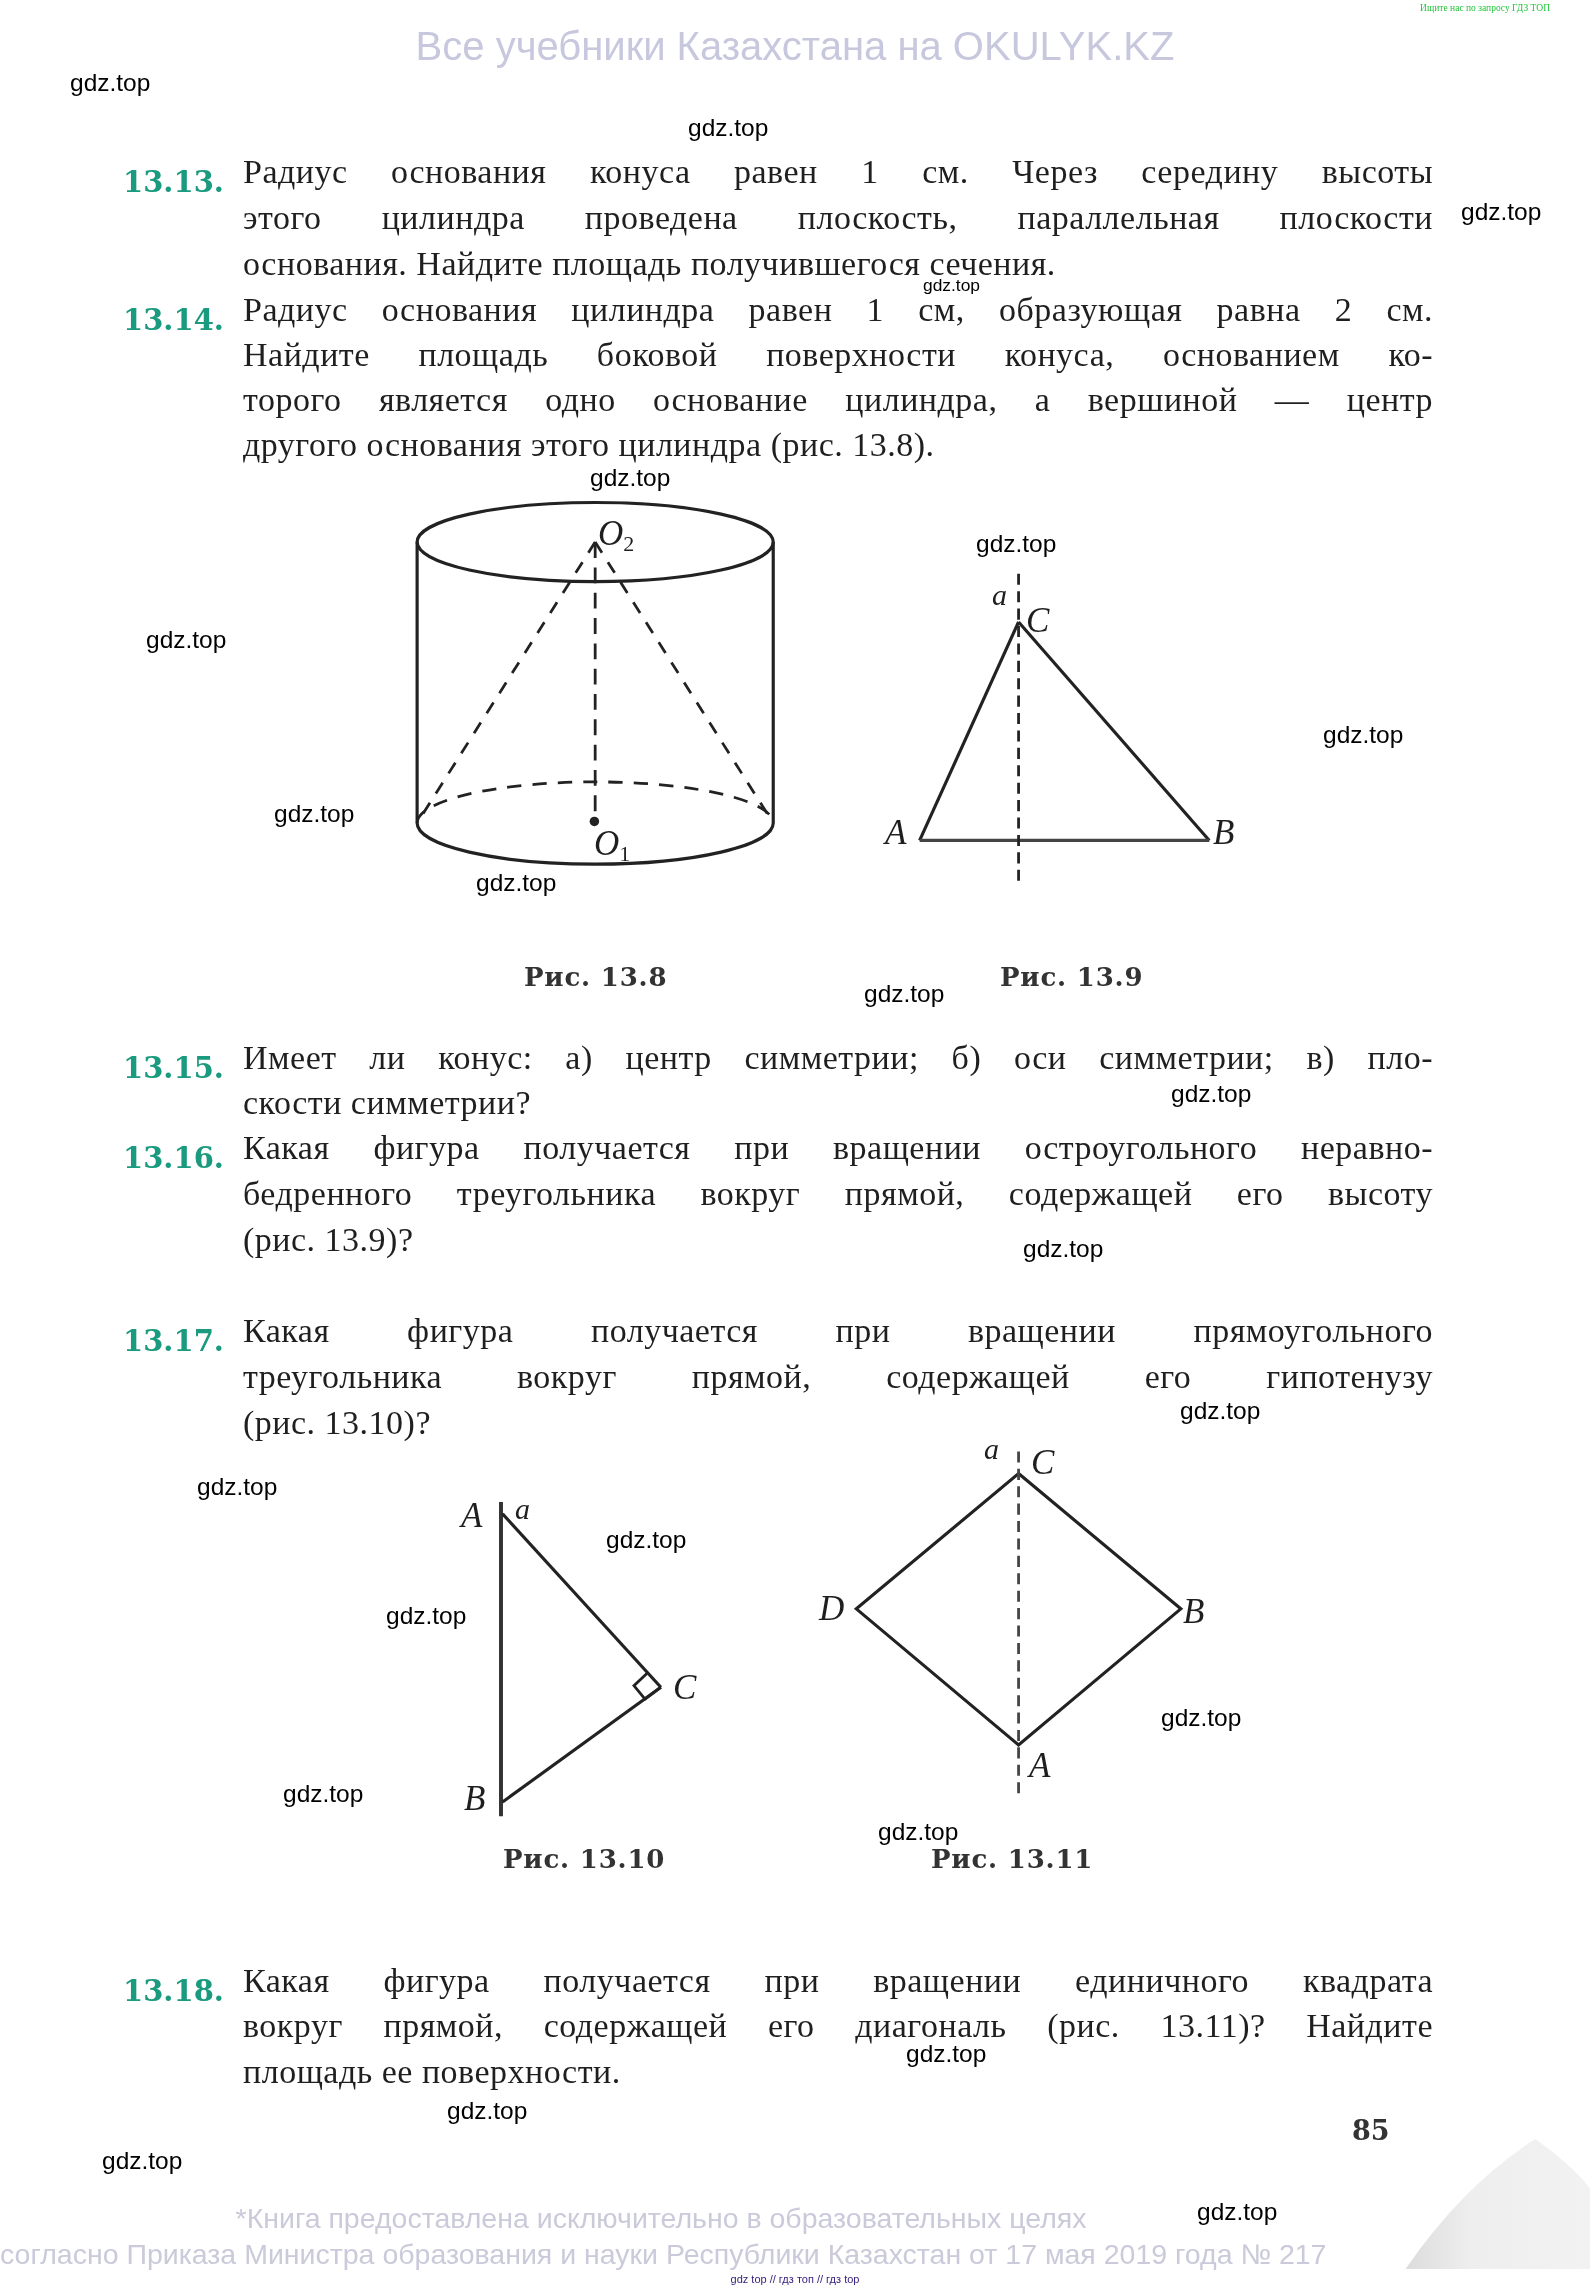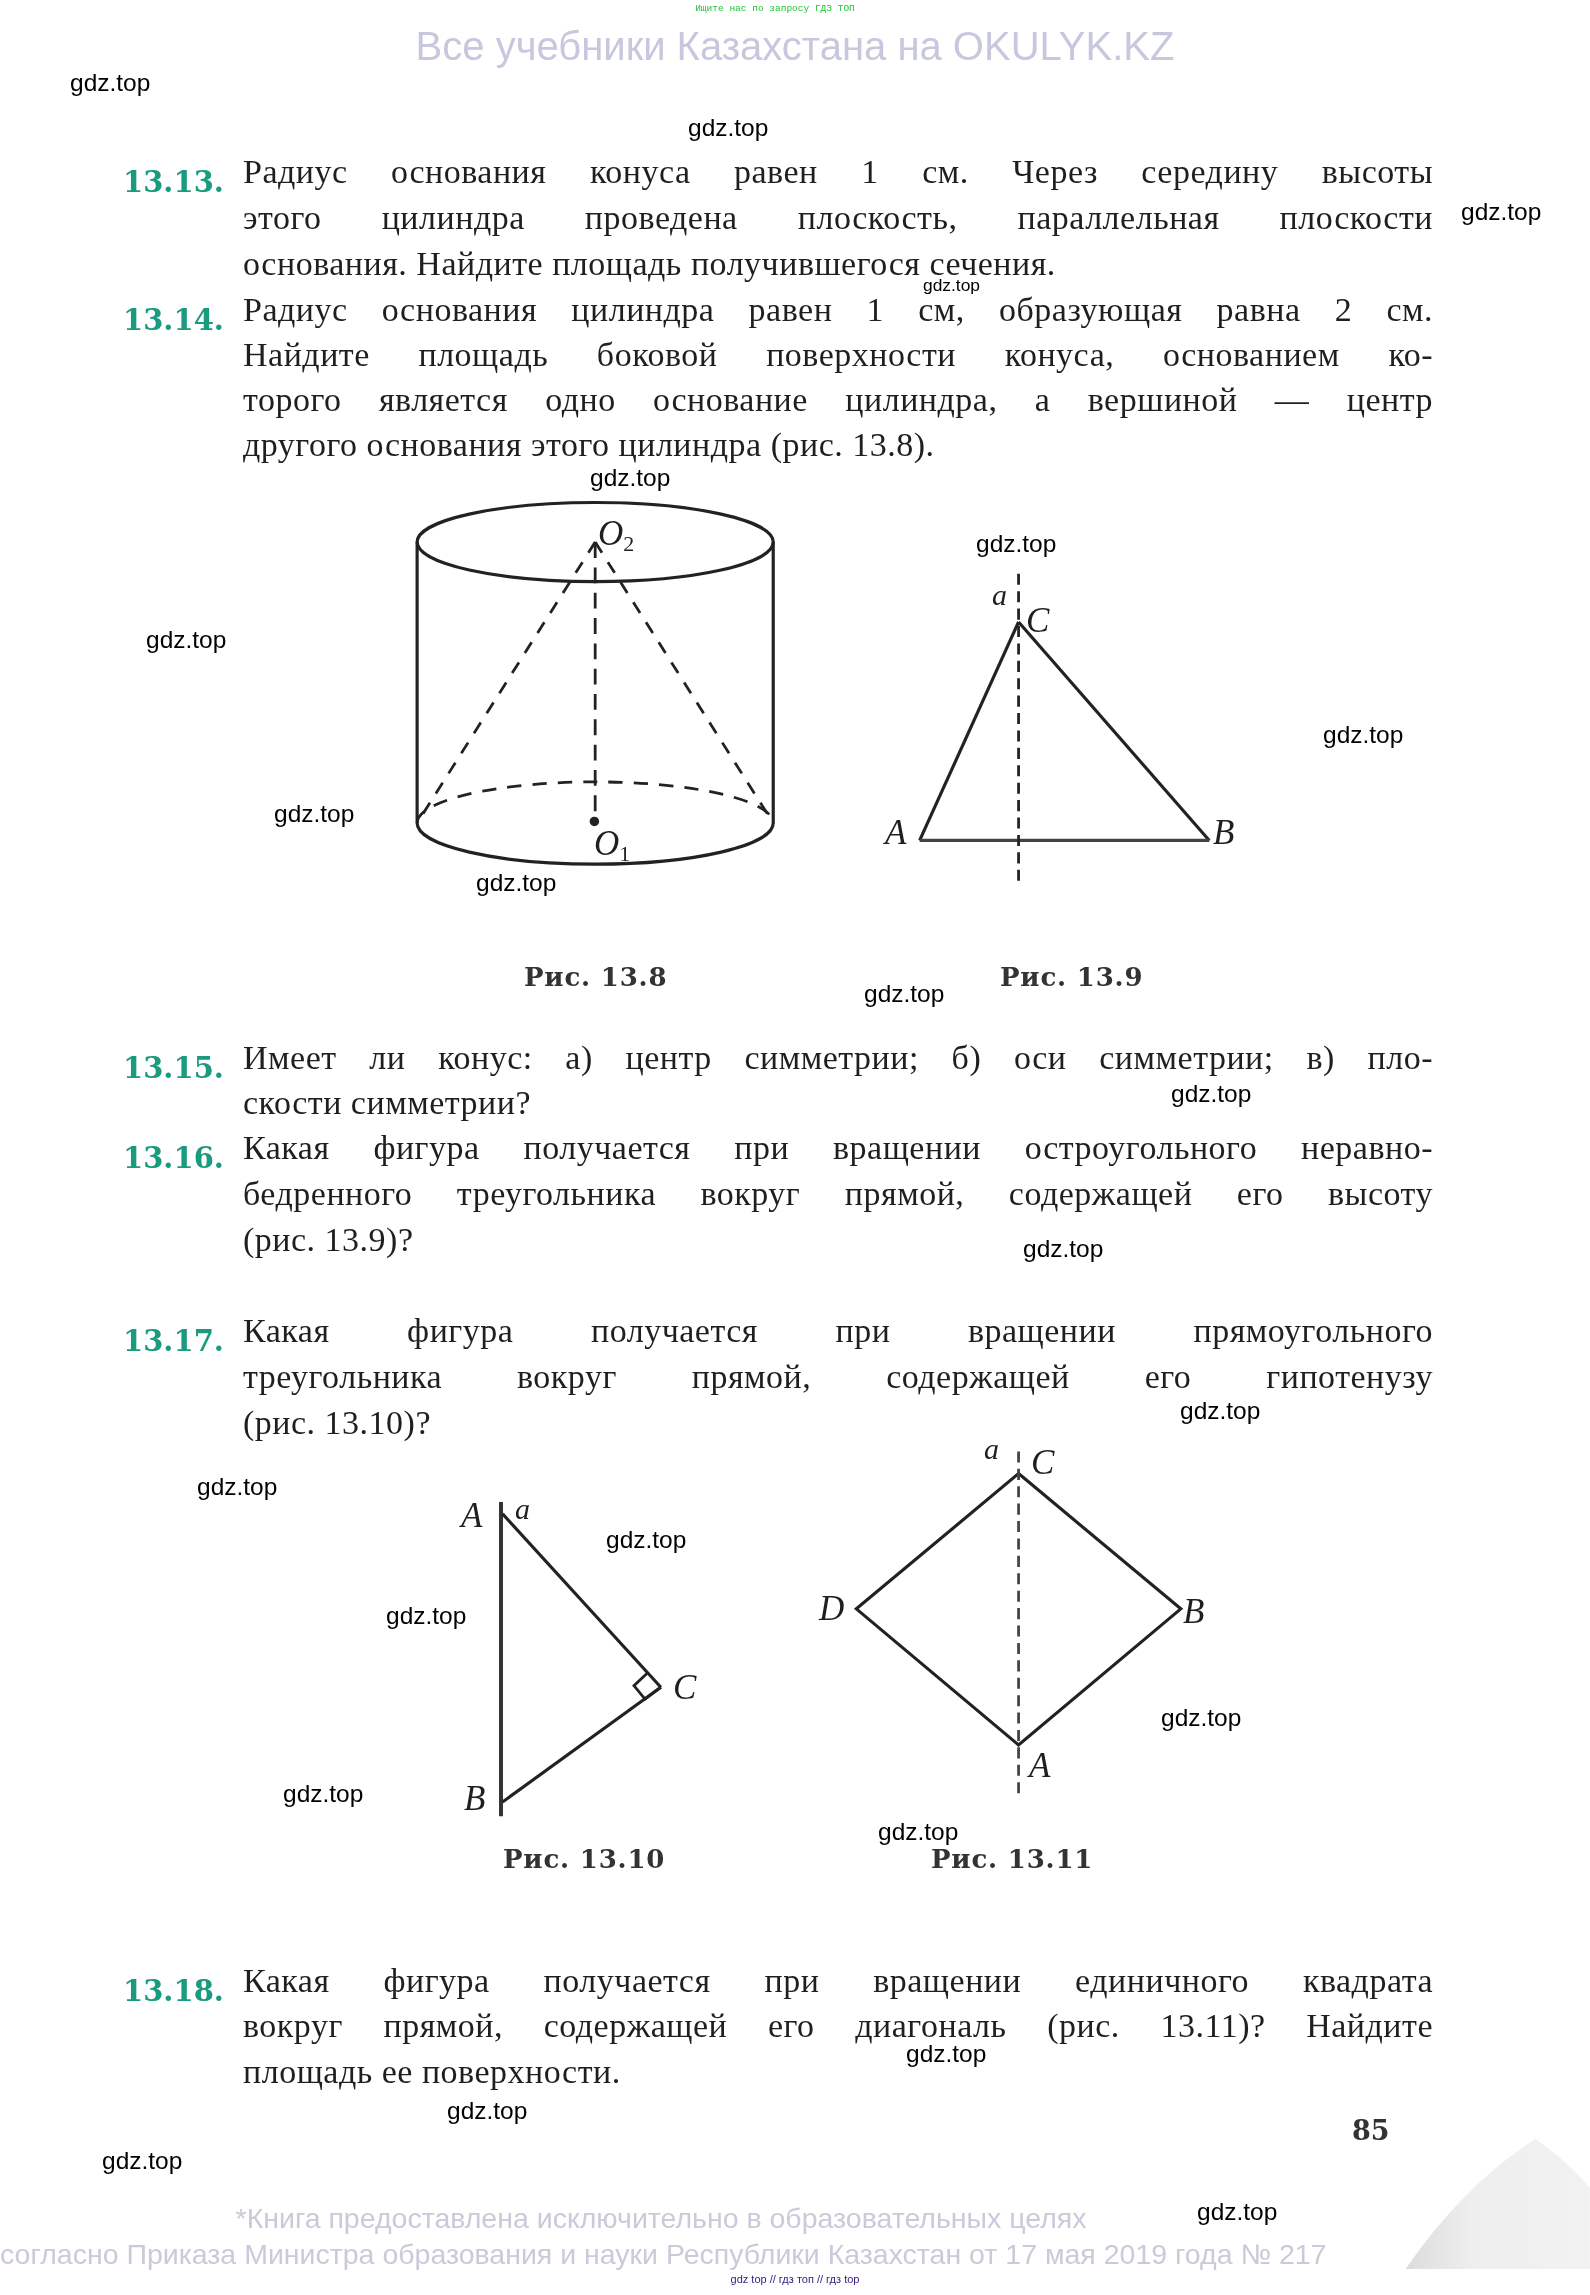--- a/index.html
+++ b/index.html
@@ -3,22 +3,22 @@
 <meta charset="utf-8">
 <style>
   html, body { margin: 0; padding: 0; }
   body {
     width: 1590px; height: 2295px; position: relative; overflow: hidden;
     background: #ffffff;
     font-family: "DejaVu Serif", serif;
   }
   .abs { position: absolute; }
   .top-note {
-    left: 0; width: 1550px; top: 3.2px; text-align: center;
-    font-family: Liberation Mono, monospace; font-size: 9.5px; color: #22c33a;
+    left: 0; width: 1550px; top: 3.2px; text-align: right;
+    font-family: Liberation Serif, serif; font-size: 9.5px; color: #22c33a;
   }
   .site-banner {
     left: 0; width: 1590px; top: 24px; text-align: center;
     font-family: "Liberation Sans", sans-serif; font-size: 40px; color: #c7c7de;
     letter-spacing: 0px;
   }
   .wm {
     font-family: "Liberation Sans", sans-serif; font-size: 24.5px; color: #000;
     line-height: 1; white-space: nowrap; z-index: 5;
   }

